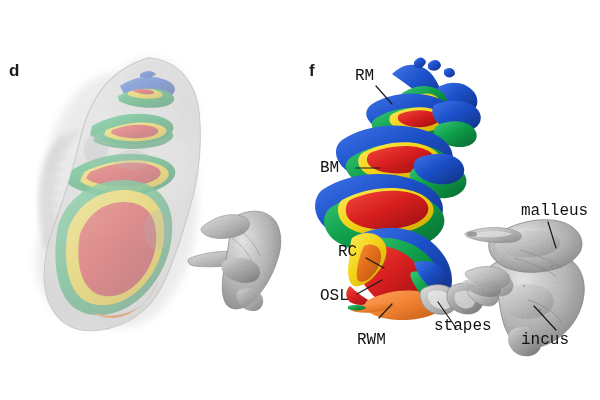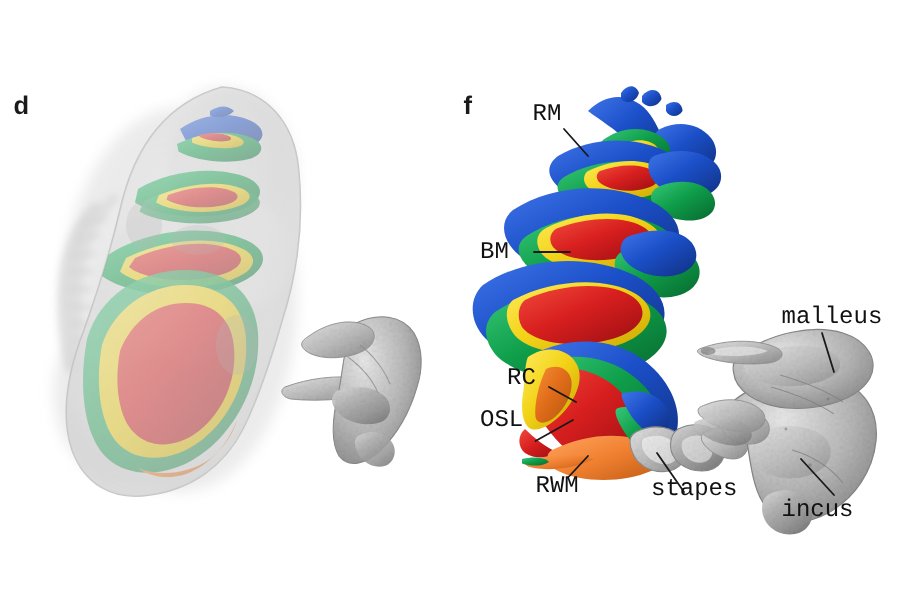--- a/index.html
+++ b/index.html
@@ -35,22 +35,22 @@
     position: absolute;
     font-family: Liberation Mono, monospace;
     font-size: 16px;
     color: #111111;
     line-height: 1;
     white-space: nowrap;
   }
   #label-rm   { left: 355px; top: 68px; }
   #label-bm   { left: 320px; top: 160px; }
   #label-rc   { left: 338px; top: 244px; }
-  #label-osl  { left: 320px; top: 272px; }
-  #label-rwm  { left: 357px; top: 316px; }
+  #label-osl  { left: 320px; top: 288px; }
+  #label-rwm  { left: 357px; top: 332px; }
   #label-stapes { left: 434px; top: 318px; }
   #label-malleus { left: 521px; top: 203px; }
   #label-incus  { left: 521px; top: 332px; }
 </style>
 </head>
 <body>
 
 <svg id="figure" viewBox="0 0 600 400">
   <defs>
 

